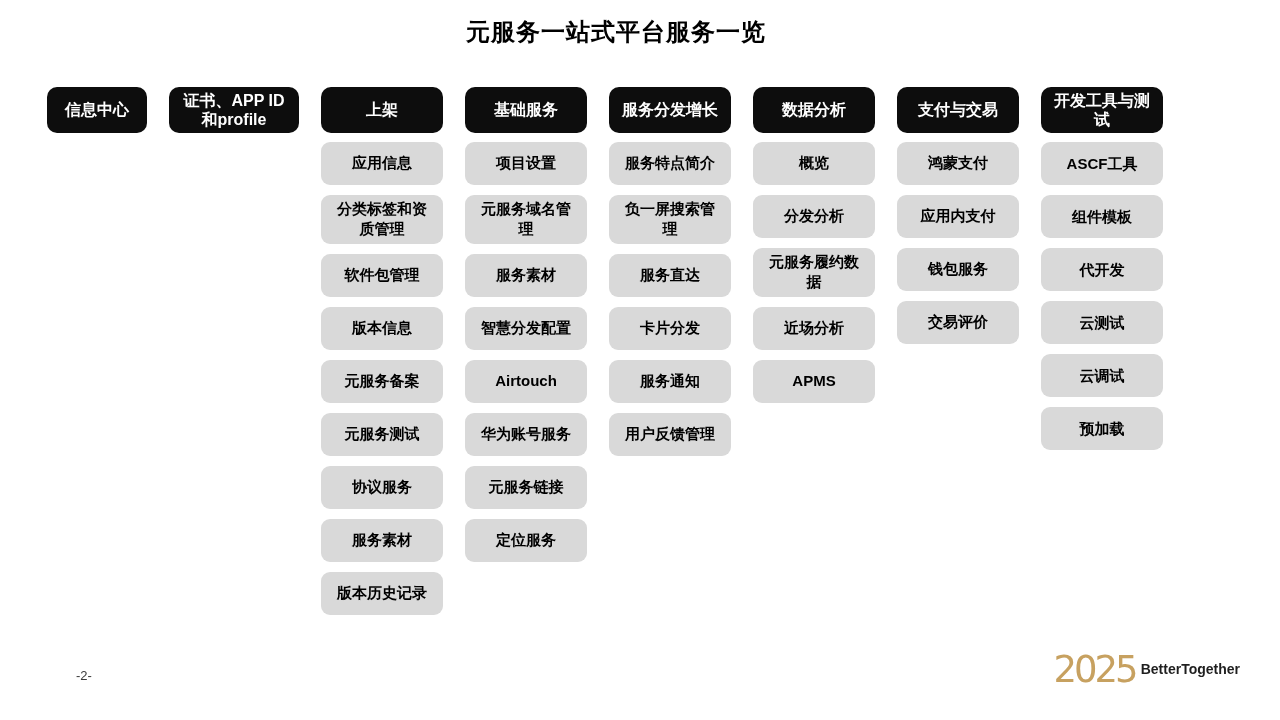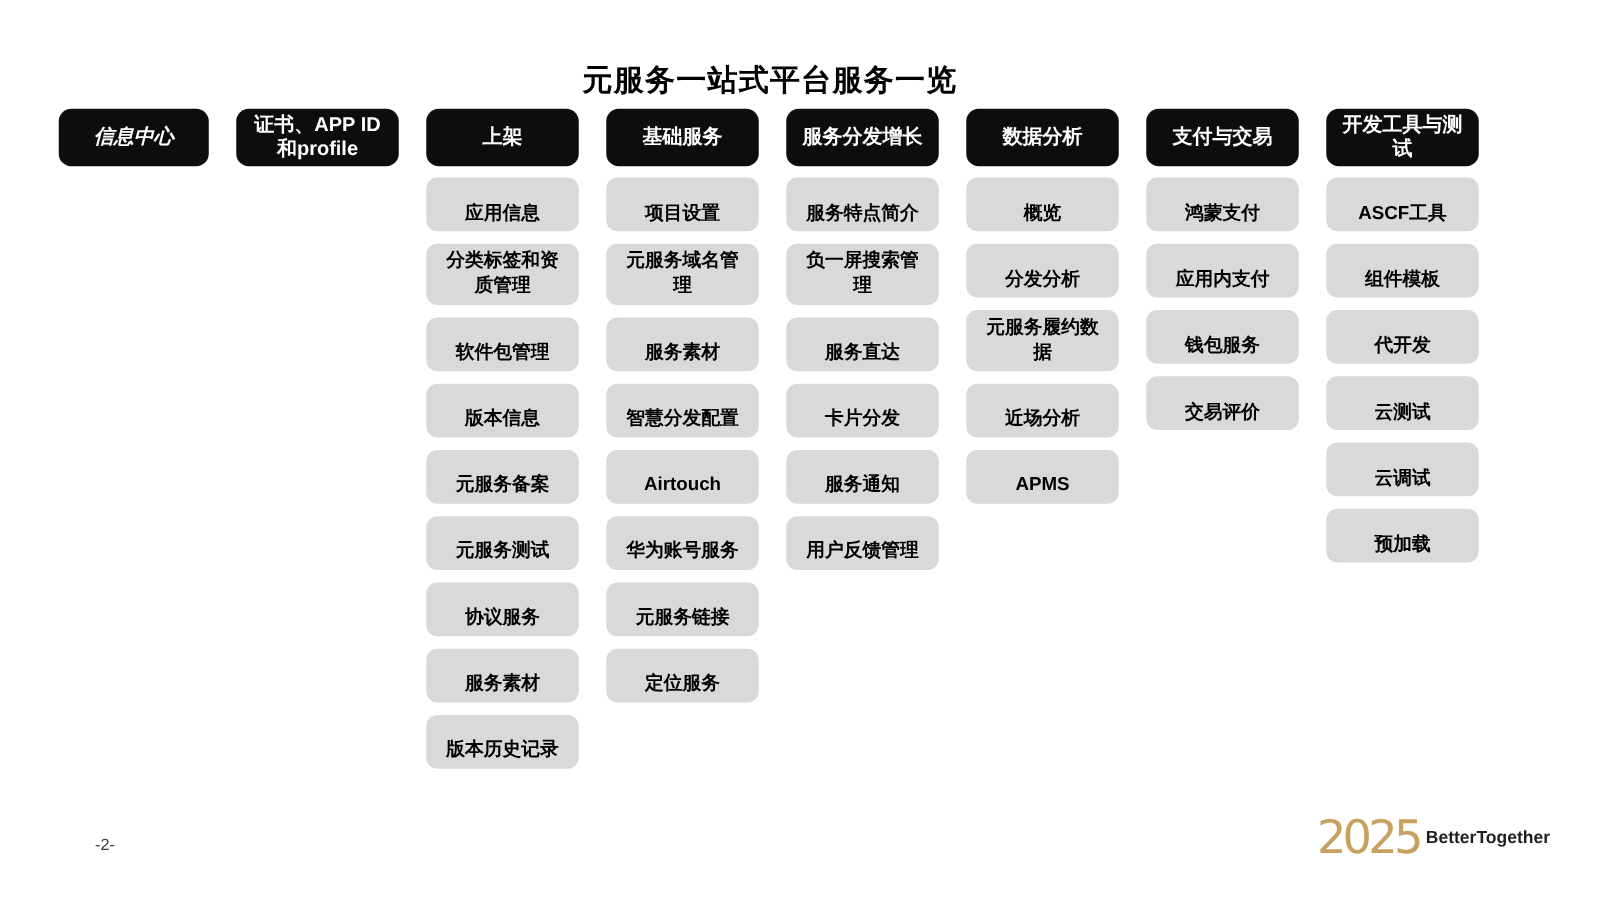--- a/index.html
+++ b/index.html
@@ -7,21 +7,21 @@
     position: relative;
     width: 1280px;
     height: 720px;
     background: #ffffff;
     overflow: hidden;
     font-family: "Liberation Sans", "DejaVu Sans", sans-serif;
     color: #000;
   }
   .title {
     position: absolute;
-    top: 48px;
+    top: 16px;
     left: 0;
     width: 1232px;
     margin: 0;
     text-align: center;
     font-size: 24px;
     font-weight: bold;
     letter-spacing: 1px;
     color: #000000;
   }
   .columns {
@@ -31,21 +31,21 @@
     display: flex;
     gap: 22px;
     align-items: flex-start;
   }
   .column {
     display: flex;
     flex-direction: column;
     width: 122px;
     flex: 0 0 auto;
   }
-  .column.col-0 { width: 120px; font-style: italic; }
+  .column.col-0 { width: 100px; }
   .column.col-1 { width: 130px; }
   .col-header {
     min-height: 46px;
     background: #0d0d0d;
     color: #ffffff;
     border-radius: 10px;
     display: flex;
     align-items: center;
     justify-content: center;
     text-align: center;
@@ -60,21 +60,21 @@
     display: flex;
     flex-direction: column;
     gap: 10px;
   }
   .item {
     min-height: 43px;
     background: #d9d9d9;
     color: #000000;
     border-radius: 9px;
     display: flex;
-    align-items: flex-end;
+    align-items: center;
     justify-content: center;
     text-align: center;
     font-size: 15px;
     font-weight: bold;
     line-height: 1.35;
     padding: 4px 10px;
     box-sizing: border-box;
   }
   .page-number {
     position: absolute;

